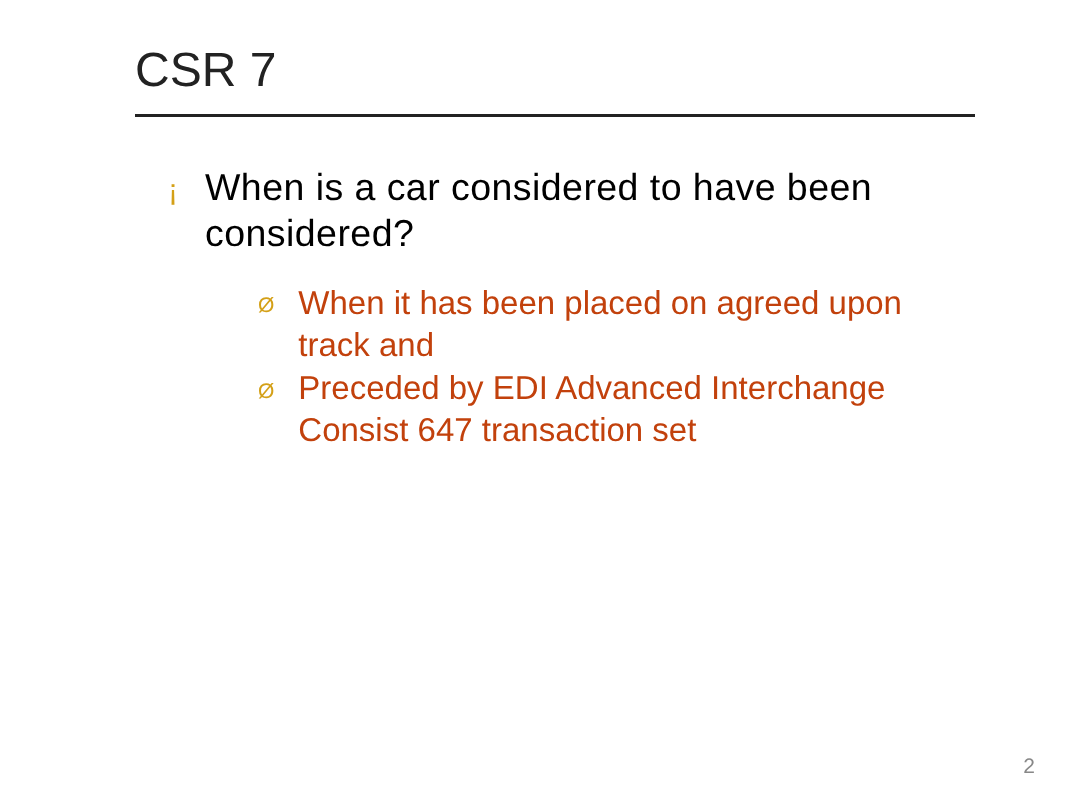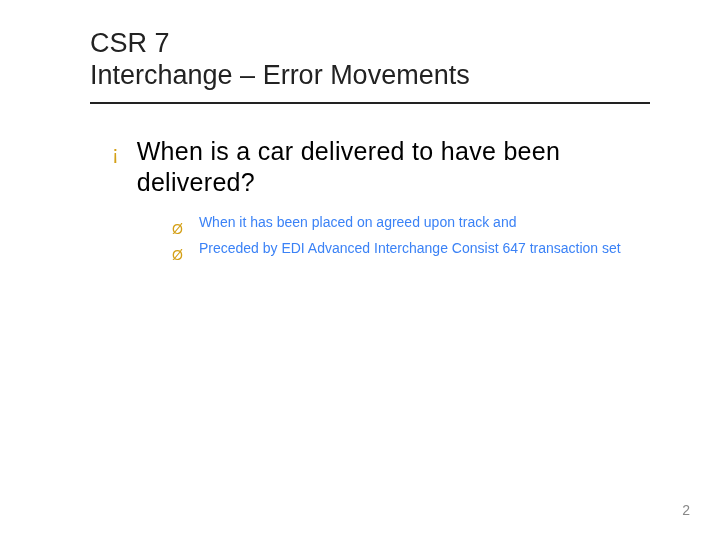--- a/index.html
+++ b/index.html
@@ -11,21 +11,21 @@
     color: #000000;
   }
   .slide {
     position: relative;
     width: 720px;
     height: 540px;
     padding: 28px 60px 0 90px;
   }
   .title-block {
     font-family: Arial, Helvetica, sans-serif;
-    font-size: 27px;
+    font-size: 32px;
     color: #222222;
     line-height: 1.18;
   }
   .underline {
     border: none;
     border-top: 2px solid #222222;
     margin-top: 10px;
     width: 560px;
   }
   .level1 {
@@ -64,48 +64,47 @@
   .bullet2-marker {
     color: #d4a017;
     font-size: 14px;
     line-height: 1.2;
     margin-right: 16px;
     margin-top: 7px;
     flex-shrink: 0;
   }
   .bullet2-text {
     font-family: Arial, Helvetica, sans-serif;
-    font-size: 14px;
-    color: #3b82f6;
+    font-size: 22px;
+    color: #c2410c;
     line-height: 1.25;
   }
   .page-number {
     position: absolute;
     right: 30px;
     bottom: 22px;
     font-family: Arial, Helvetica, sans-serif;
     font-size: 14px;
     color: #888888;
   }
 </style>
 </head>
 <body>
 
 <div class="slide">
 
   <div class="title-block">
     <div>CSR 7</div>
-    <div>Interchange – Error Movements</div>
   </div>
   <hr class="underline">
 
   <div class="level1">
     <div class="bullet1-row">
       <span class="bullet1-marker">¡</span>
-      <span class="bullet1-text">When is a car delivered to have been delivered?</span>
+      <span class="bullet1-text">When is a car considered to have been considered?</span>
     </div>
   </div>
 
   <div class="level2">
     <div class="bullet2-row">
       <span class="bullet2-marker">Ø</span>
       <span class="bullet2-text">When it has been placed on agreed upon track   and</span>
     </div>
     <div class="bullet2-row">
       <span class="bullet2-marker">Ø</span>

